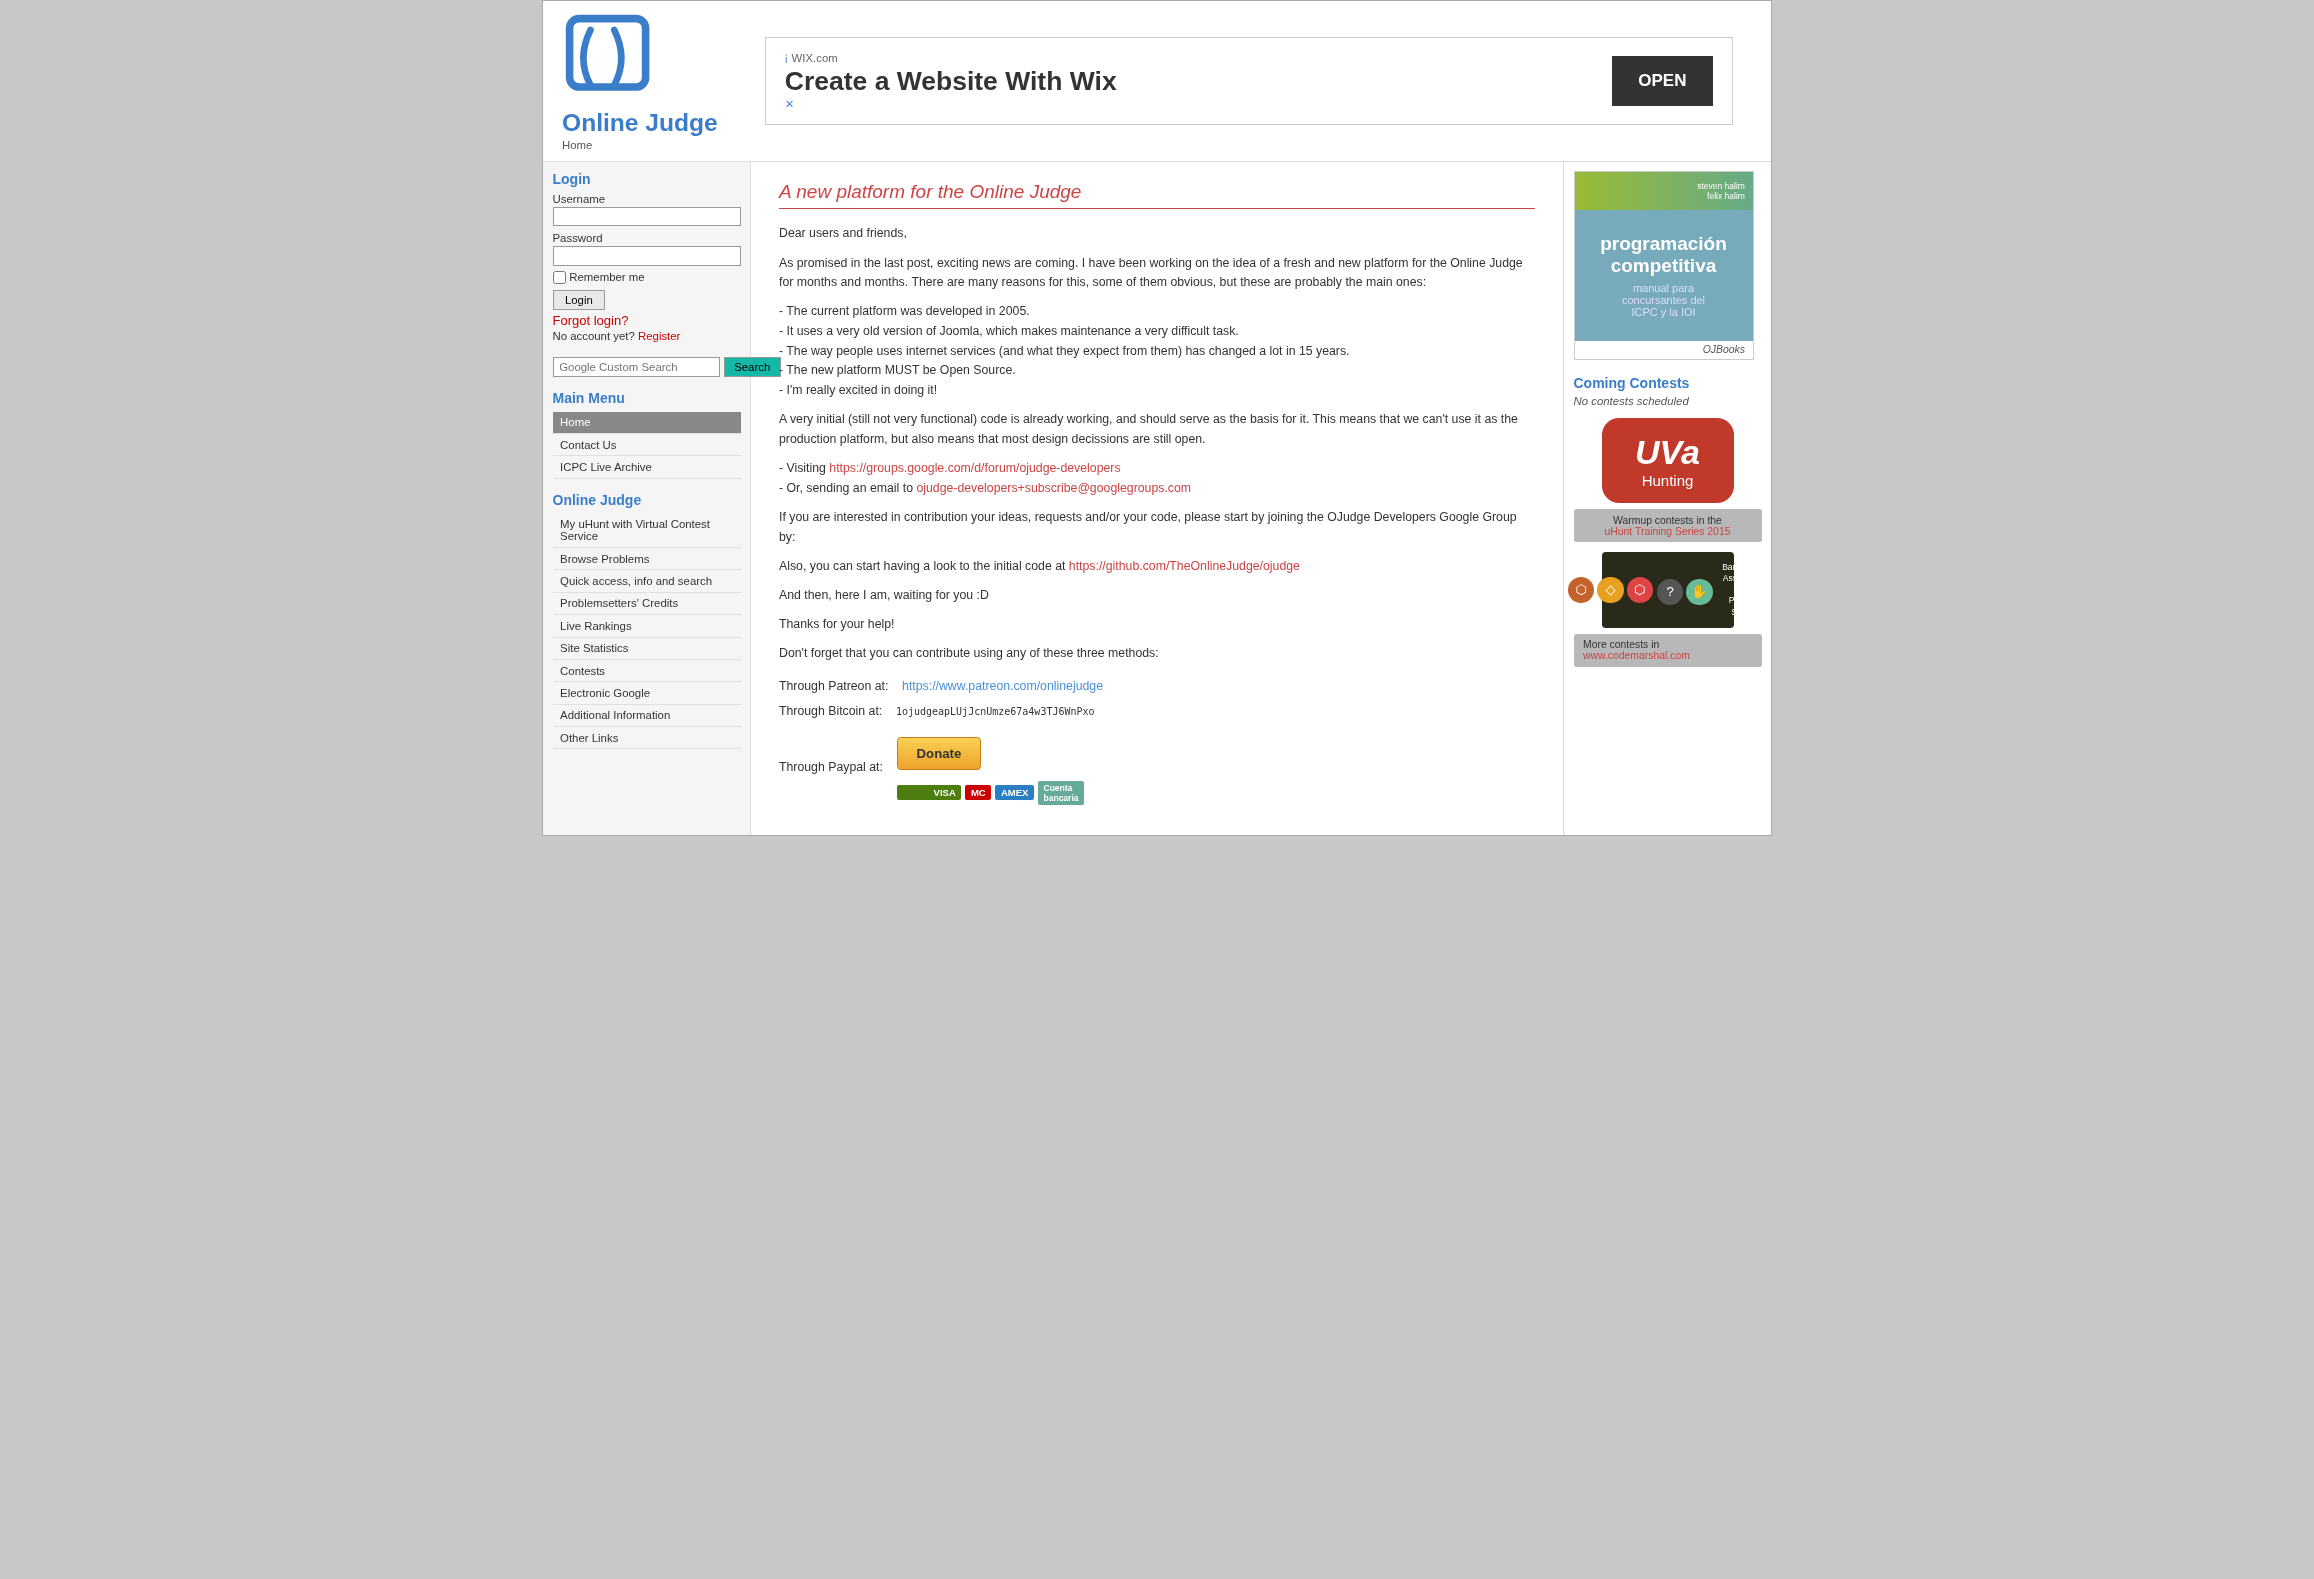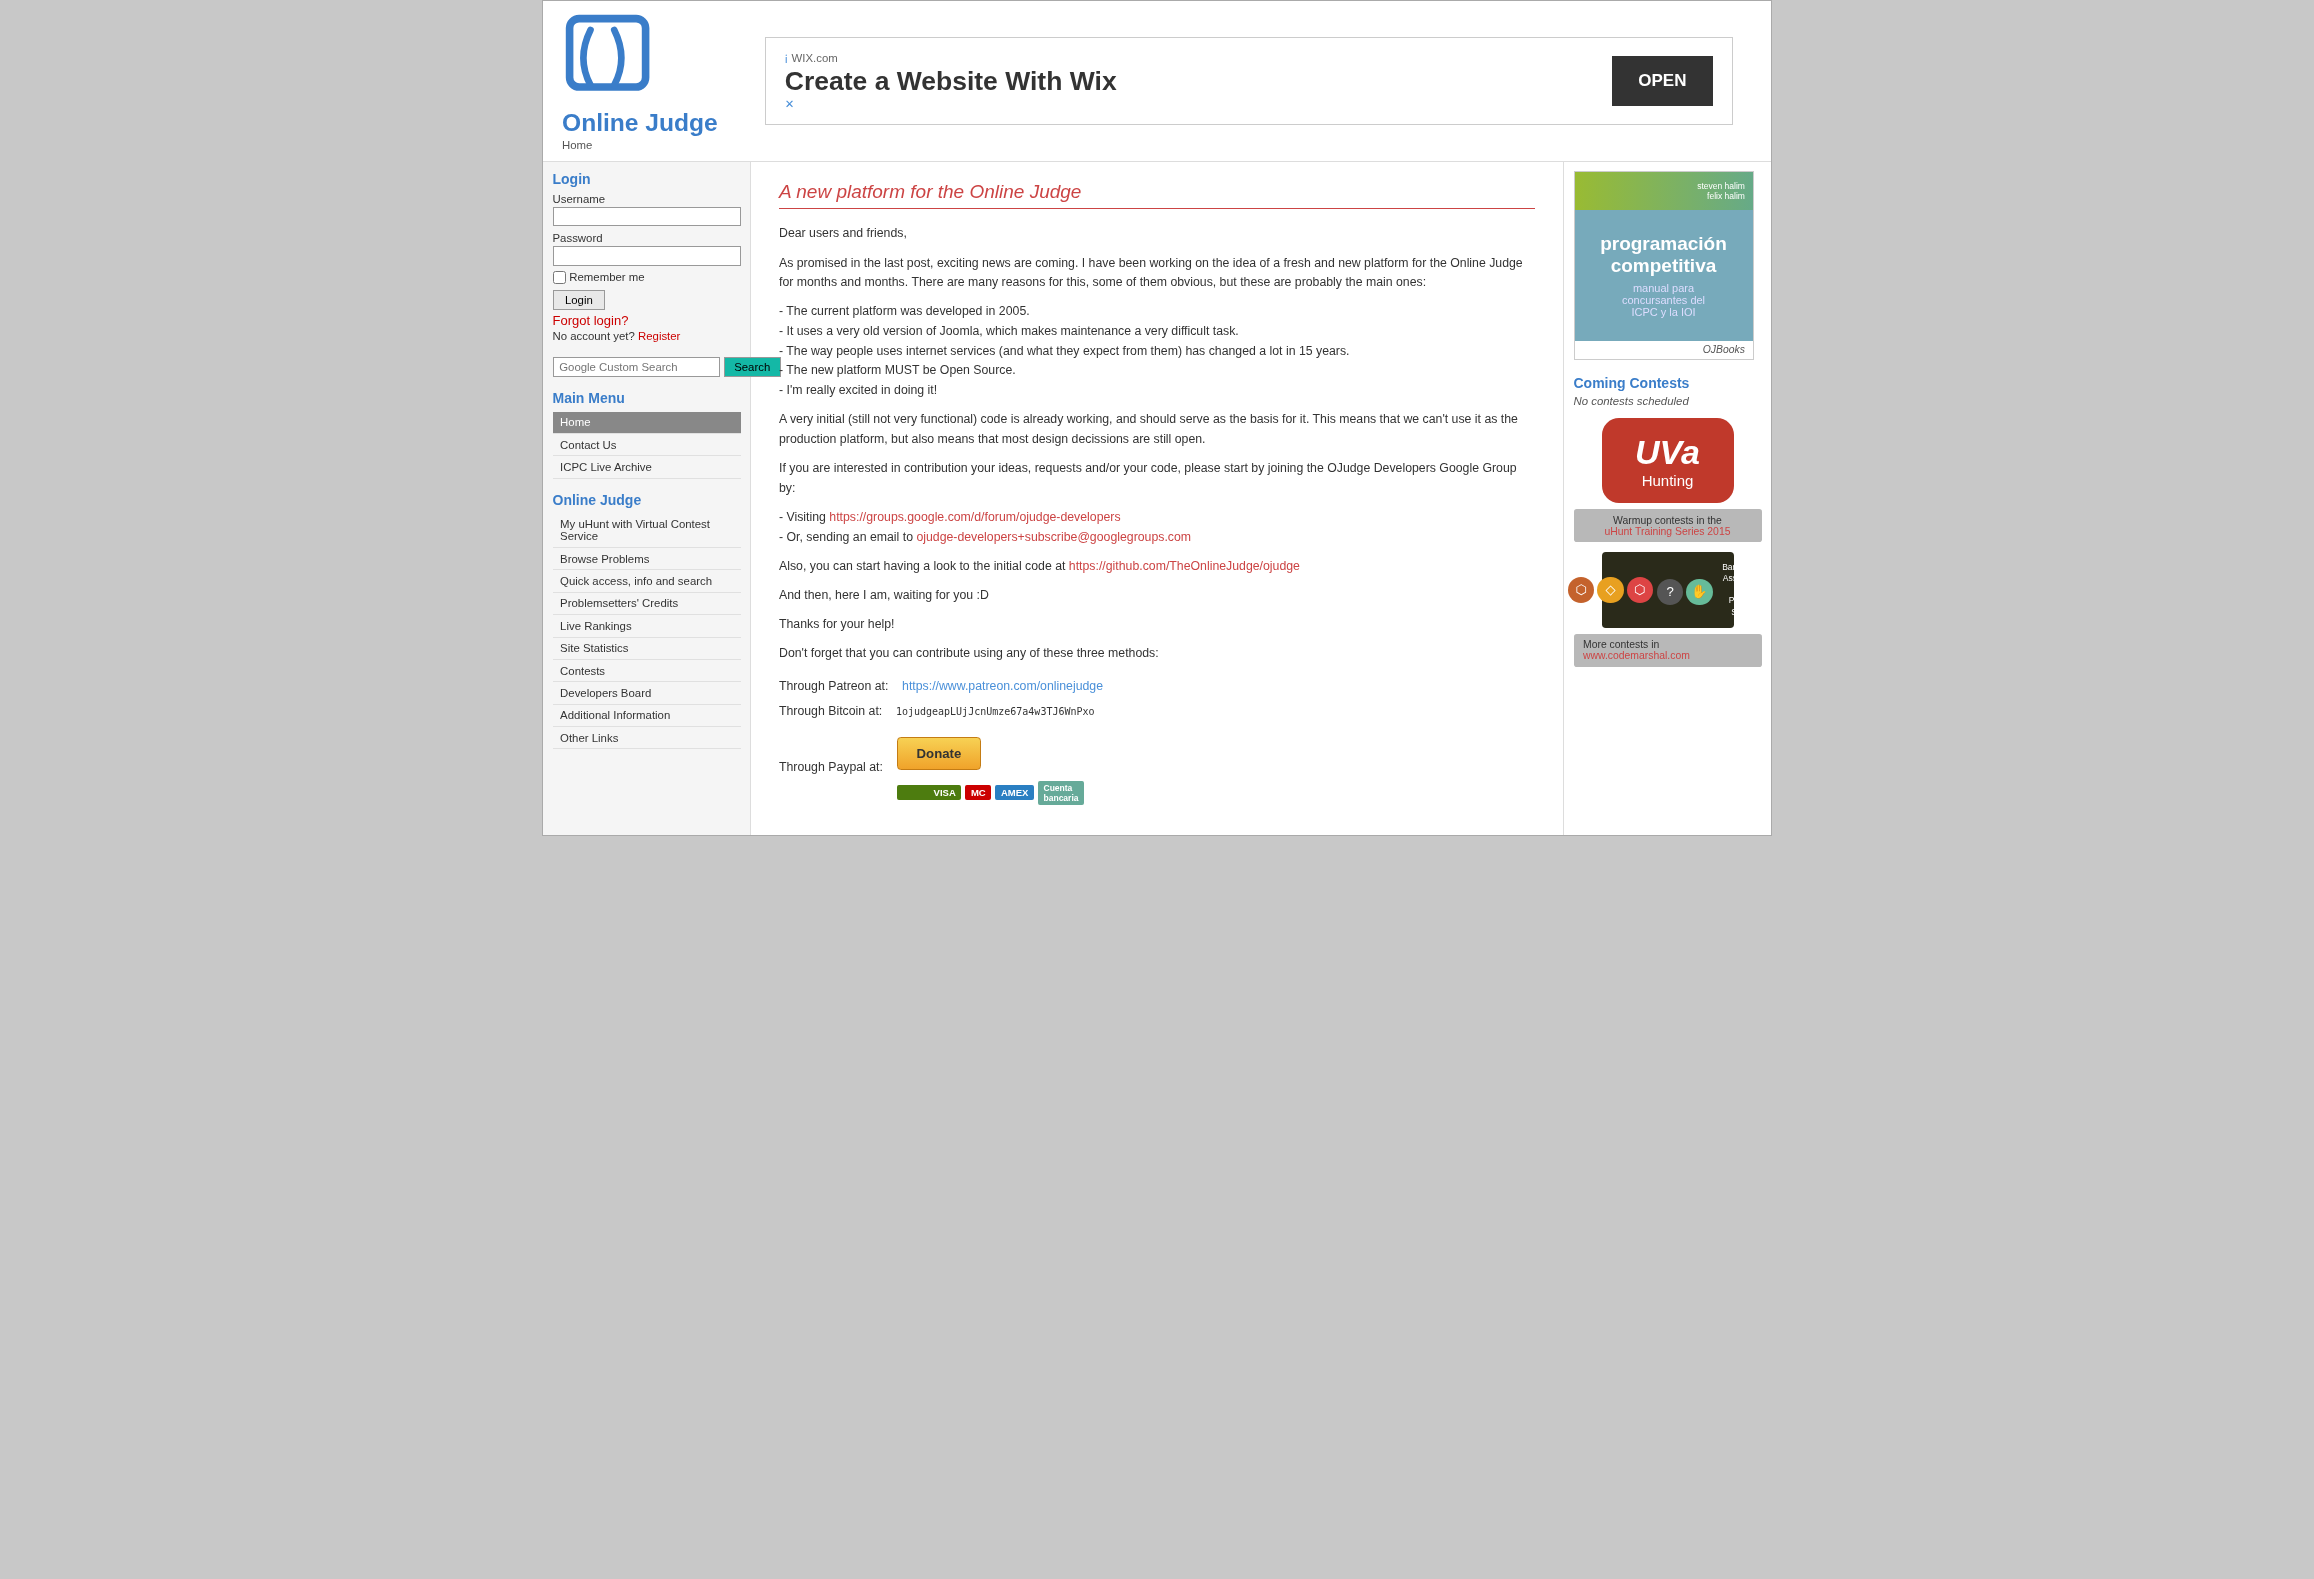--- a/index.html
+++ b/index.html
@@ -166,44 +166,44 @@
 
       <div style="margin-top: 13.2px;">
         <div class="oj-section-title">Online Judge</div>
         <a class="menu-item">My uHunt with Virtual Contest Service</a>
         <a class="menu-item">Browse Problems</a>
         <a class="menu-item">Quick access, info and search</a>
         <a class="menu-item">Problemsetters' Credits</a>
         <a class="menu-item">Live Rankings</a>
         <a class="menu-item">Site Statistics</a>
         <a class="menu-item">Contests</a>
-        <a class="menu-item">Developers Board</a>
+        <a class="menu-item">Electronic Google</a>
         <a class="menu-item">Additional Information</a>
         <a class="menu-item">Other Links</a>
       </div>
     </div>
 
     <div class="content">
       <div class="article-title">A new platform for the Online Judge</div>
       <div class="article-body">
         <p>Dear users and friends,</p>
         <p>As promised in the last post, exciting news are coming. I have been working on the idea of a fresh and new platform for the Online Judge for months and months. There are many reasons for this, some of them obvious, but these are probably the main ones:</p>
         <p>
           - The current platform was developed in 2005.<br>
           - It uses a very old version of Joomla, which makes maintenance a very difficult task.<br>
           - The way people uses internet services (and what they expect from them) has changed a lot in 15 years.<br>
           - The new platform MUST be Open Source.<br>
           - I'm really excited in doing it!
         </p>
         <p>A very initial (still not very functional) code is already working, and should serve as the basis for it. This means that we can't use it as the production platform, but also means that most design decissions are still open.</p>
-        <p>If you are interested in contribution your ideas, requests and/or your code, please start by joining the OJudge Developers Google Group by:</p>
         <p>
           - Visiting <a class="article-link">https://groups.google.com/d/forum/ojudge-developers</a><br>
           - Or, sending an email to <a class="article-link">ojudge-developers+subscribe@googlegroups.com</a>
         </p>
+        <p>If you are interested in contribution your ideas, requests and/or your code, please start by joining the OJudge Developers Google Group by:</p>
         <p>
           <span>Also, you can start having a look to the initial code at </span>
           <a class="article-link">https://github.com/TheOnlineJudge/ojudge</a>
         </p>
         <p>And then, here I am, waiting for you :D</p>
         <p>Thanks for your help!</p>
         <p>Don't forget that you can contribute using any of these three methods:</p>
       </div>
 
       <div class="donate-section">

